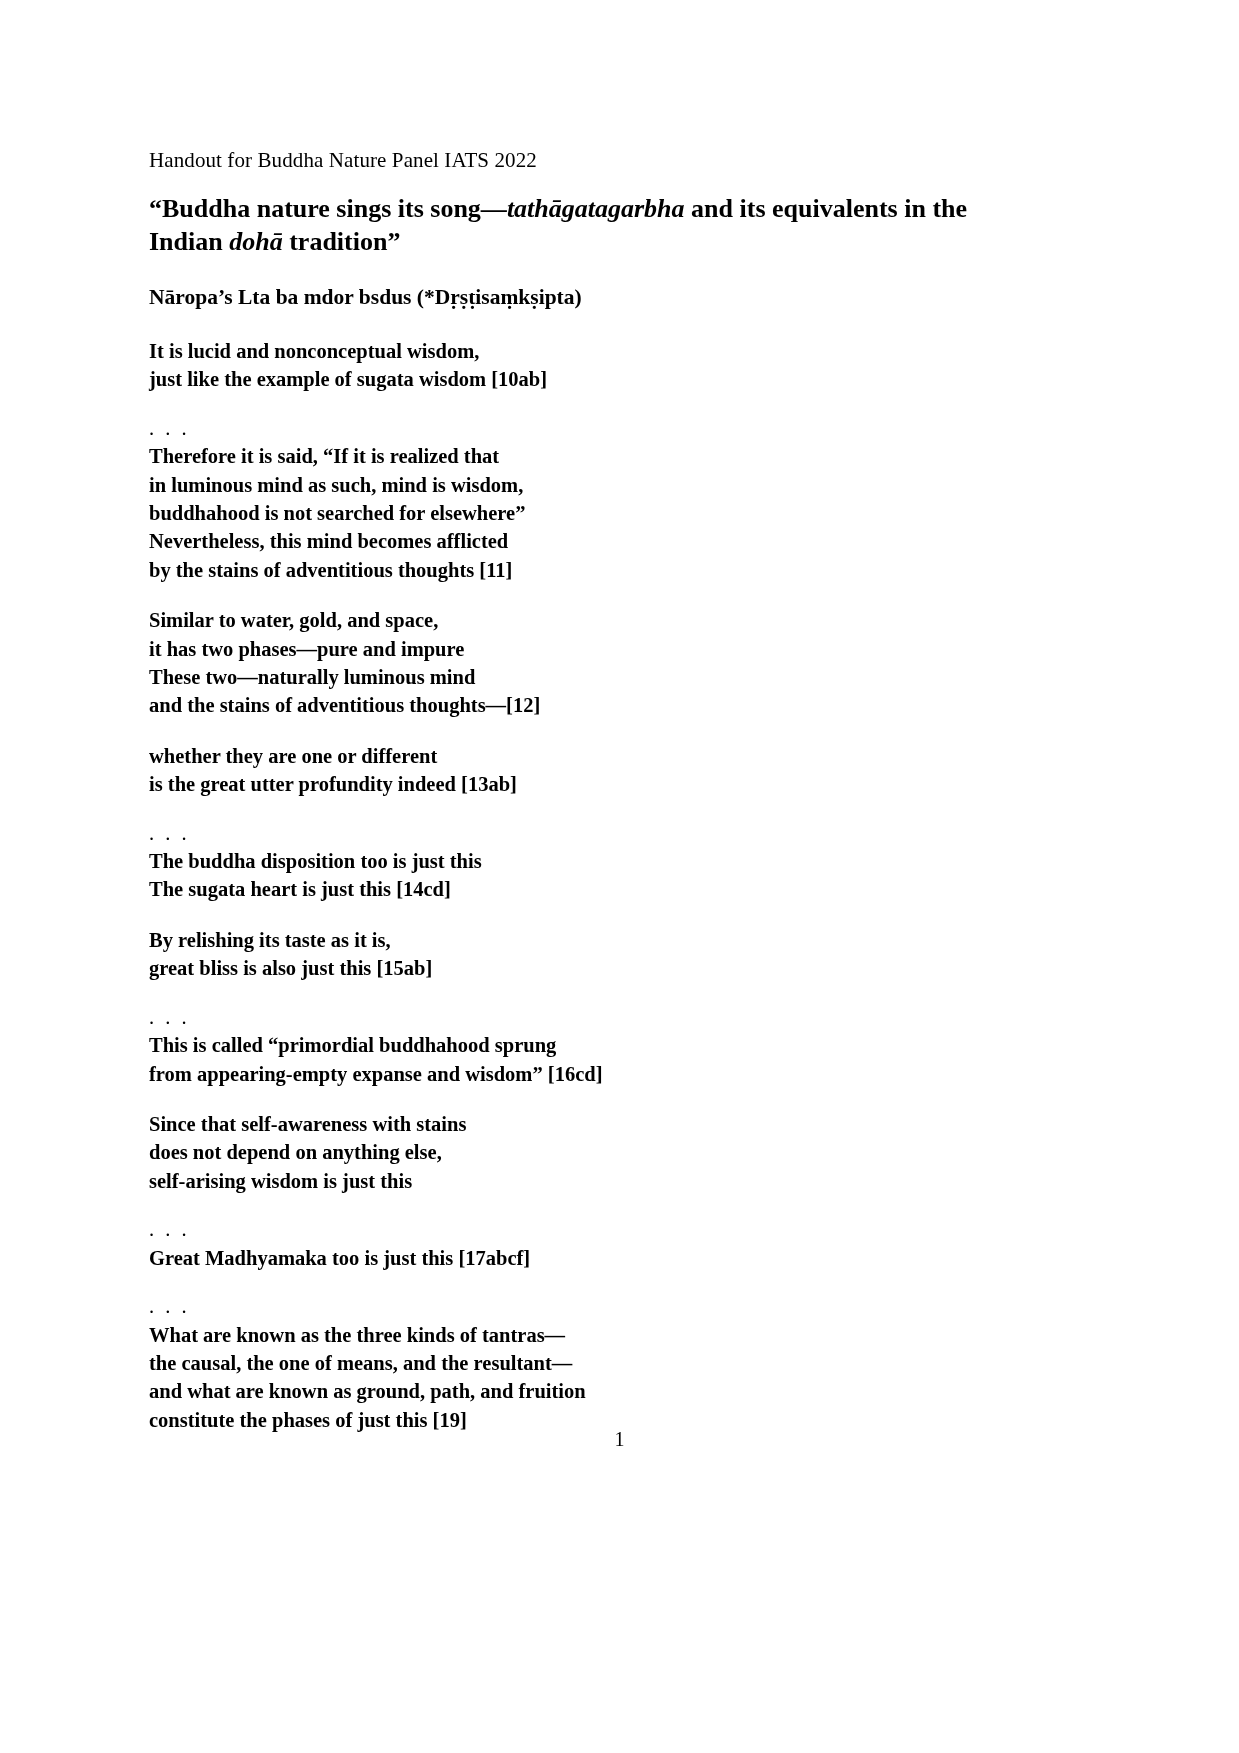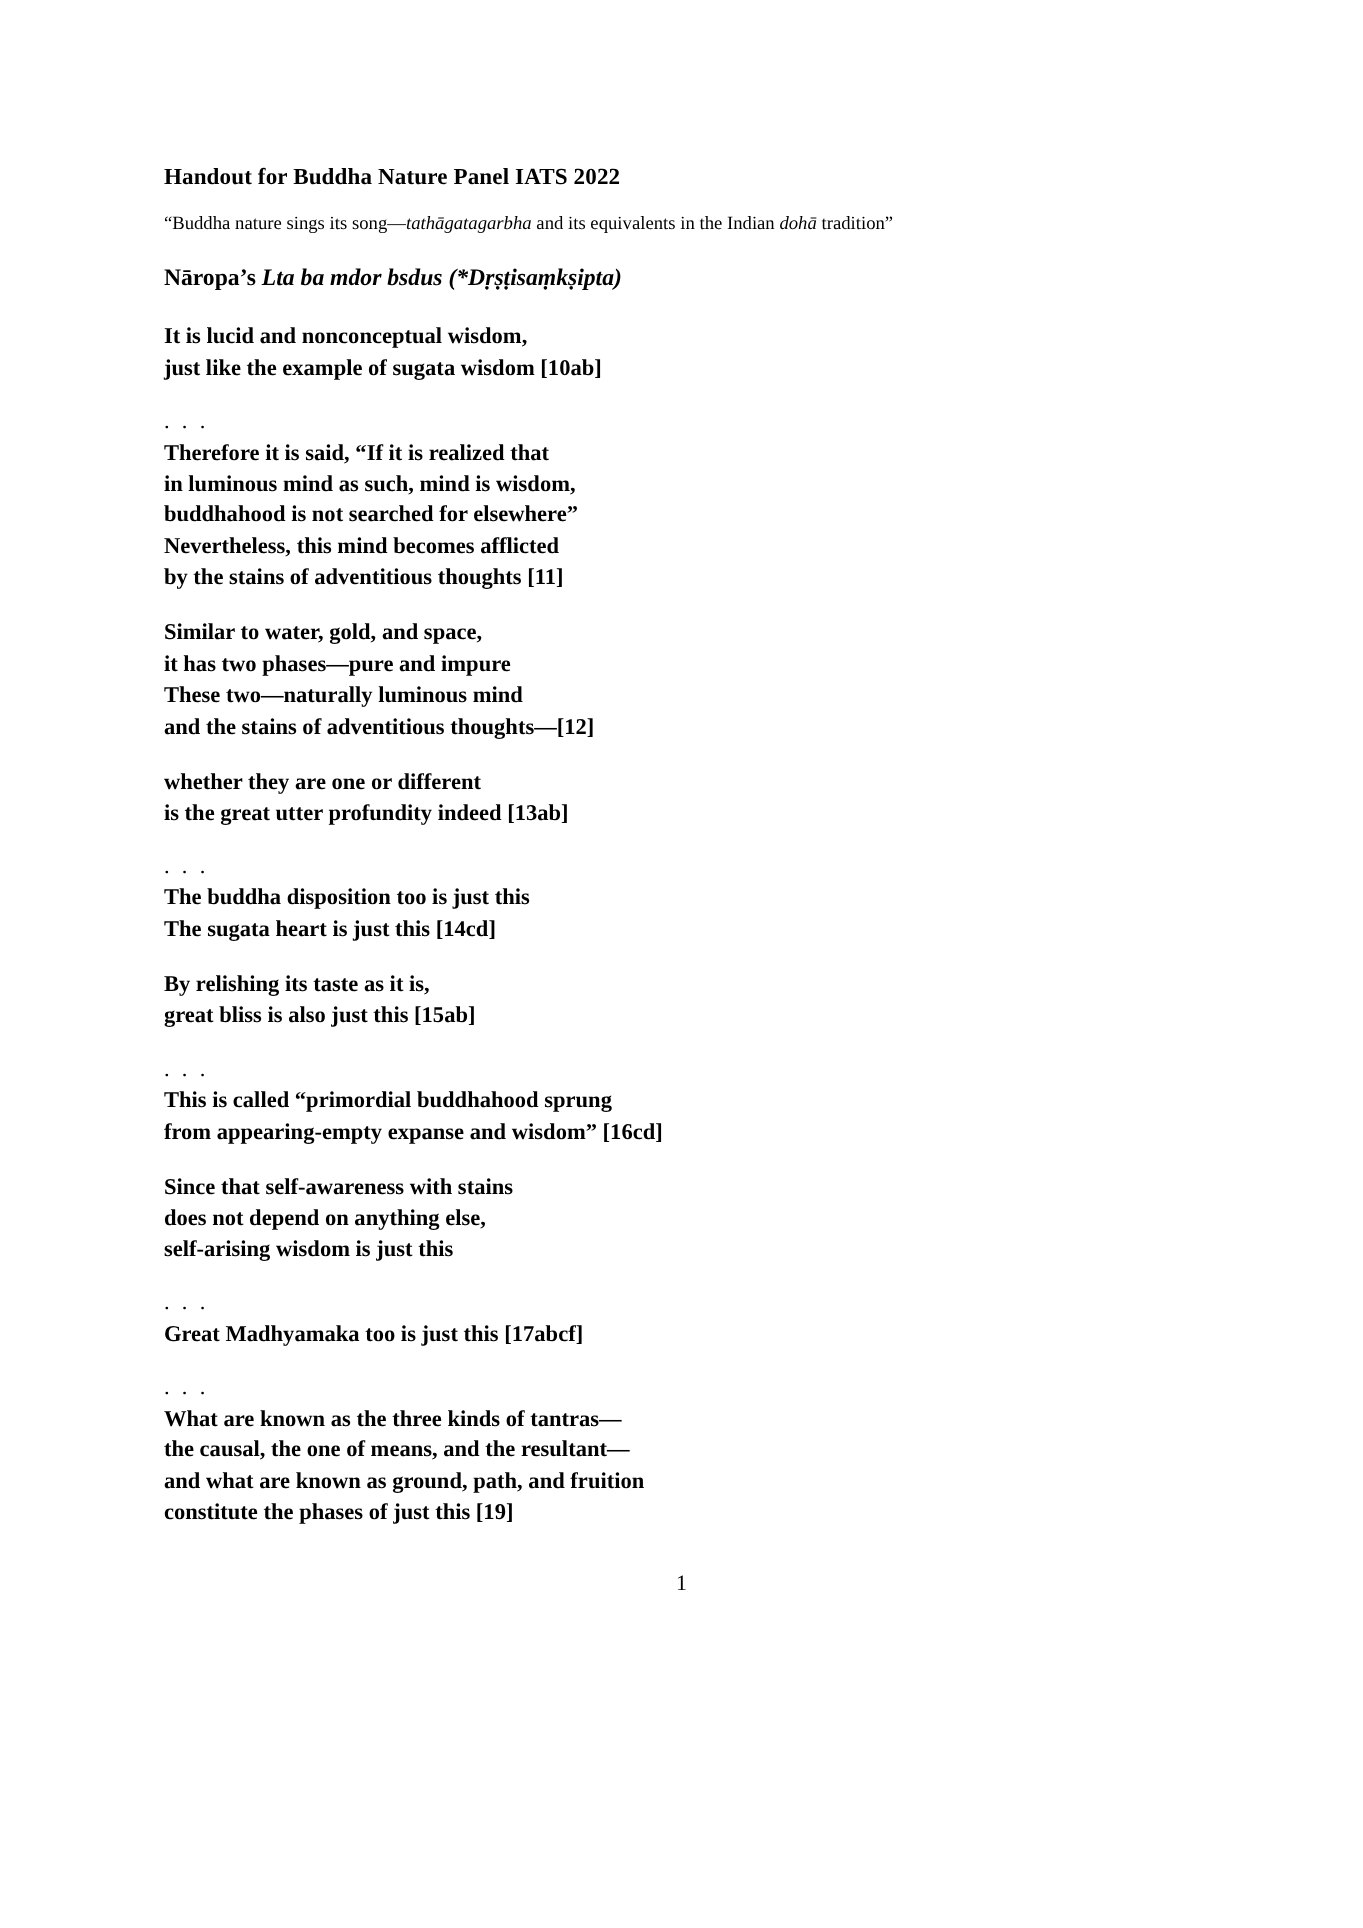--- a/index.html
+++ b/index.html
@@ -16,44 +16,43 @@
   }
   .page {
     position: absolute;
     left: 0; top: 0;
     width: 1239px;
     height: 1753px;
     box-sizing: border-box;
     padding: 148px 150px 0 149px;
   }
   .doc-title {
-    font-weight: bold;
+    font-weight: normal;
     font-size: 21px;
     line-height: 1.22;
     margin: 0 0 18px 0;
     letter-spacing: 0.1px;
   }
   .doc-subtitle {
-    font-weight: normal;
-    font-size: 17px;
+    font-weight: bold;
+    font-size: 26px;
     line-height: 1.28;
     margin: 0 0 26px 0;
     max-width: 860px;
   }
   .doc-subtitle .ital {
     font-style: italic;
   }
   .section-heading {
     font-weight: bold;
     font-size: 21.5px;
     line-height: 1.25;
     margin: 0 0 26px 0;
   }
   .section-heading .ital {
-    font-style: italic;
   }
   .verse-block {
     font-size: 20.5px;
     line-height: 1.385;
     margin: 0 0 22px 0;
     white-space: pre-line;
     font-weight: bold;
   }
   .verse-block:last-of-type {
     margin-bottom: 16px;

